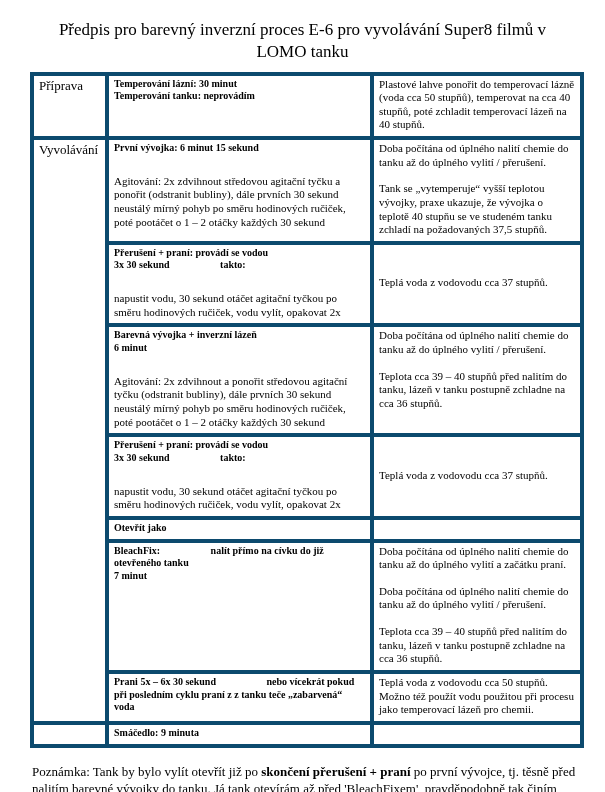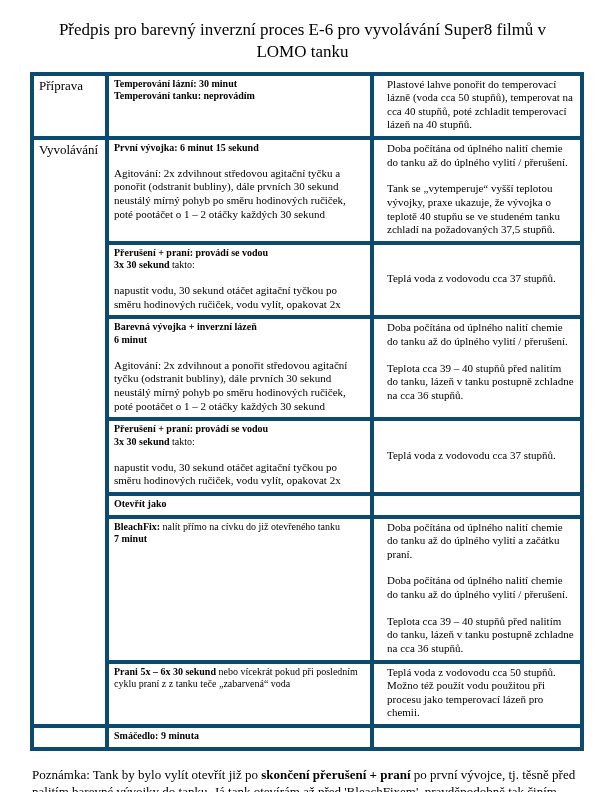--- a/index.html
+++ b/index.html
@@ -40,31 +40,32 @@
   .phase {
     font-size: 13px;
     line-height: 1.25;
   }
   .head {
     font-size: 10px;
     font-weight: bold;
     line-height: 1.27;
   }
   .head .reg {
-    font-weight: normal;
+    font-weight: bold;
+    padding-left: 48px;
   }
   .small {
     font-size: 11px;
     line-height: 1.24;
-    margin-top: 12px;
+    margin-top: 20px;
   }
   .note-p {
     font-size: 11px;
     line-height: 1.24;
-    margin: 0 0 13px 8px;
+    margin: 0 0 13px 0;
   }
   .note-p:last-child {
     margin-bottom: 0;
   }
   td.mid {
     vertical-align: middle;
   }
   .footnote {
     font-size: 13px;
     line-height: 1.32;

